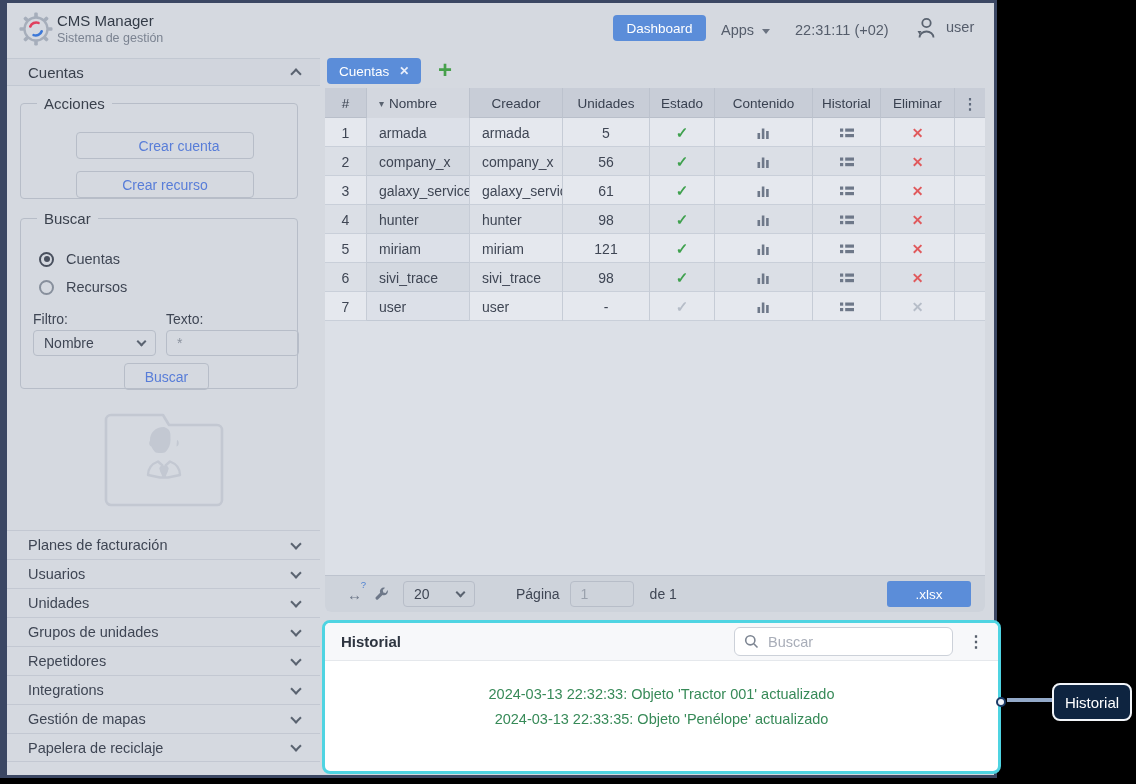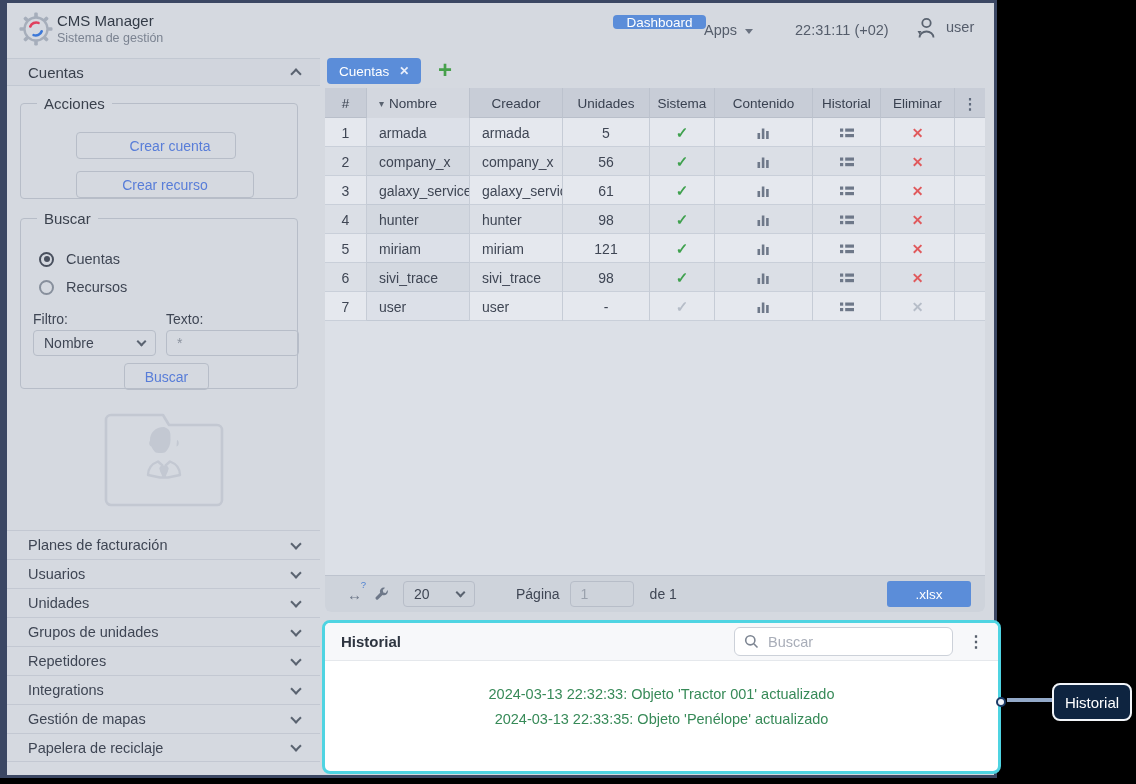--- a/index.html
+++ b/index.html
@@ -13,25 +13,25 @@
     background:#d5d9e0; border:3px solid #3b4763; border-left-width:7px;
   }
   .app-inner { position:relative; width:100%; height:100%; }
 
   
   .topbar { position:absolute; left:0; top:0; right:0; height:52px; }
   .logo { position:absolute; left:10px; top:7px; }
   .brand-title { position:absolute; left:50px; top:9px; font-size:15px; font-weight:normal; color:#333b47; }
   .brand-sub   { position:absolute; left:50px; top:28px; font-size:12.5px; color:#7b8391; }
   .dashboard-btn {
-    position:absolute; left:606px; top:12px; width:93px; height:14px;
+    position:absolute; left:606px; top:12px; width:93px; height:26px;
     background:#5b8dd9; border-radius:4px; color:#fff; font-size:13.5px;
     display:flex; align-items:center; justify-content:center;
   }
-  .apps { position:absolute; left:697px; top:19px; font-size:14.5px; color:#555d6b; display:flex; align-items:center; gap:8px; }
+  .apps { position:absolute; left:714px; top:19px; font-size:14.5px; color:#555d6b; display:flex; align-items:center; gap:8px; }
   .caret-down { width:0; height:0; border-left:4px solid transparent; border-right:4px solid transparent; border-top:5px solid #6a7280; margin-top:2px; }
   .clock { position:absolute; left:788px; top:19px; font-size:14.5px; color:#555d6b; }
   .user-ic { position:absolute; left:908px; top:13px; }
   .user-label { position:absolute; left:939px; top:16px; font-size:14.5px; color:#555d6b; }
 
   
   .side-header {
     position:absolute; left:0; top:55px; width:313px; height:28px;
     background:#d1d5dd; border-top:1px solid #c2c8d2; border-bottom:1px solid #c2c8d2;
     display:flex; align-items:center; padding:0 20px 0 21px; font-size:15px; color:#3a414d;
@@ -46,21 +46,21 @@
   }
   fieldset.panel legend { margin-left:16px; padding:0 7px; font-size:15px; color:#3a414d; }
   .fs-acciones { left:13px; top:92px; width:278px; height:104px; }
   .fs-buscar   { left:13px; top:207px; width:278px; height:179px; }
 
   .btn-light {
     position:absolute; border:1px solid #b7bdc8; border-radius:4px; background:transparent;
     color:#587dd8; font-size:14px; display:flex; align-items:center; justify-content:center;
     font-family:"Liberation Sans", sans-serif;
   }
-  .btn-crear1 { left:55px; top:20px;  width:160px; height:27px;padding-left:34px; }
+  .btn-crear1 { left:55px; top:20px;  width:178px; height:27px;padding-left:34px; }
   .btn-crear2 { left:55px; top:59px;  width:178px; height:27px; }
   .btn-buscar { left:103px; top:136px; width:85px; height:27px; }
 
   .radio-row { position:absolute; left:18px; display:flex; align-items:center; gap:12px; font-size:14.5px; color:#3f4654; }
   .radio { width:15px; height:15px; border-radius:50%; border:2px solid #49505e; position:relative; }
   .radio.sel::after { content:""; position:absolute; left:2.5px; top:2.5px; right:2.5px; bottom:2.5px; border-radius:50%; background:#49505e; }
   .radio.unsel { border-color:#878f9c; }
   .lbl { position:absolute; font-size:14px; color:#3f4654; }
   .selectbox {
     position:absolute; border:1px solid #b7bdc8; border-radius:4px; height:26px;
@@ -293,21 +293,21 @@
 
   <div class="table">
     <div class="thead tgrid">
       <div class="th">#</div>
       <div class="th sorted">
         <span class="sort-arrow">▾</span>
         <span>Nombre</span>
       </div>
       <div class="th">Creador</div>
       <div class="th">Unidades</div>
-      <div class="th">Sistema</div>
+      <div class="th">Estado</div>
       <div class="th">Contenido</div>
       <div class="th">Historial</div>
       <div class="th">Eliminar</div>
       <div class="th">
         <span class="kebab">⋮</span>
       </div>
     </div>
     <div id="tbody">
   <div class="tr tgrid">
     <div class="td">1</div>

